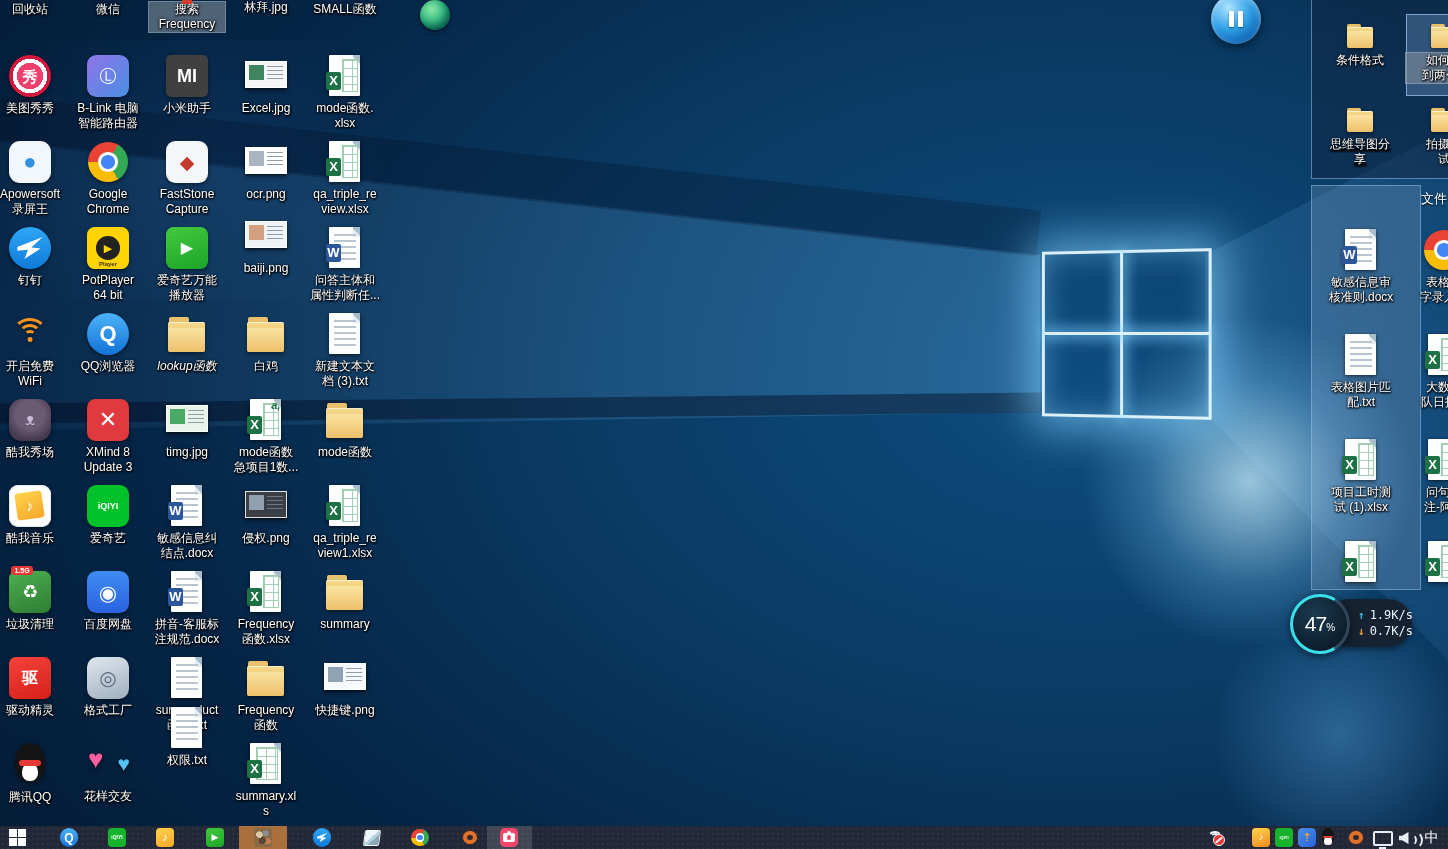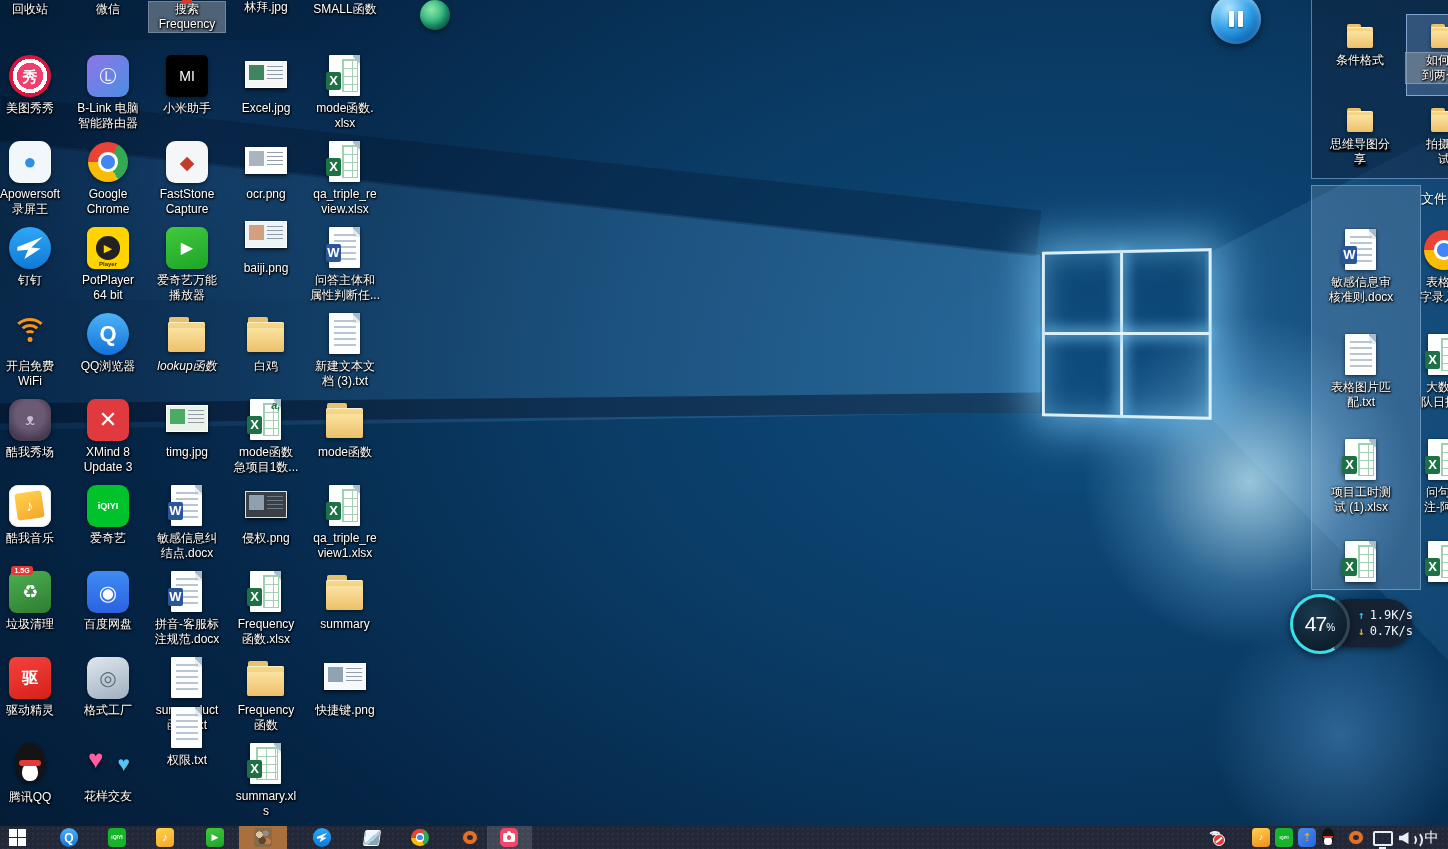--- a/index.html
+++ b/index.html
@@ -200,21 +200,21 @@
       <div class="ic" style="width: 44px; height: 44px;">
         <div class="appic" style="background:linear-gradient(135deg,#8f74e8,#4a8fe3);border-radius:22%;color:#ffffff;font-size:17px;font-weight:400">Ⓛ</div>
       </div>
       <div class="dlabel">
         <div>B-Link 电脑</div>
         <div>智能路由器</div>
       </div>
     </div>
     <div class="dicon" style="left: 149px; top: 54px;">
       <div class="ic" style="width: 44px; height: 44px;">
-        <div class="appic" style="background:#000000;border-radius:12%;color:#ffffff;font-size:14px;font-weight:400">MI</div>
+        <div class="appic" style="background:#404040;border-radius:12%;color:#ffffff;font-size:18px;font-weight:700">MI</div>
       </div>
       <div class="dlabel">
         <div>小米助手</div>
       </div>
     </div>
     <div class="dicon" style="left: 228px; top: 54px;">
       <div class="ic" style="width: 44px; height: 44px;">
         <div class="thumb" style="background:#f4f7f5">
           <div class="t-accent" style="background:#1e7145"></div>
           <div class="t-lines"></div>

